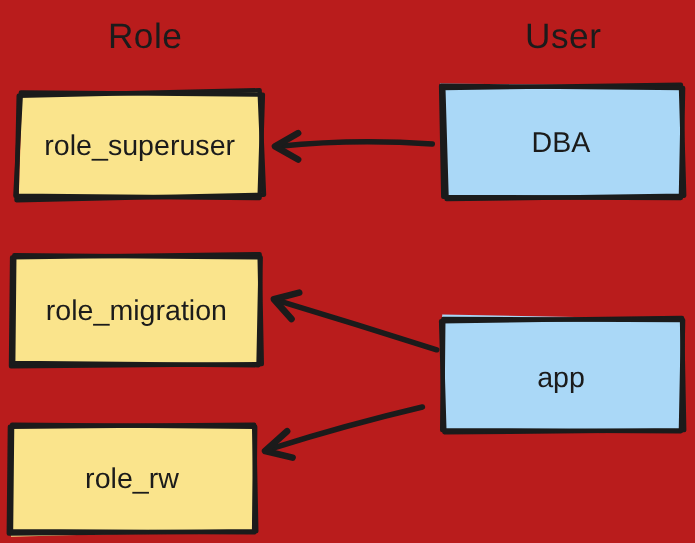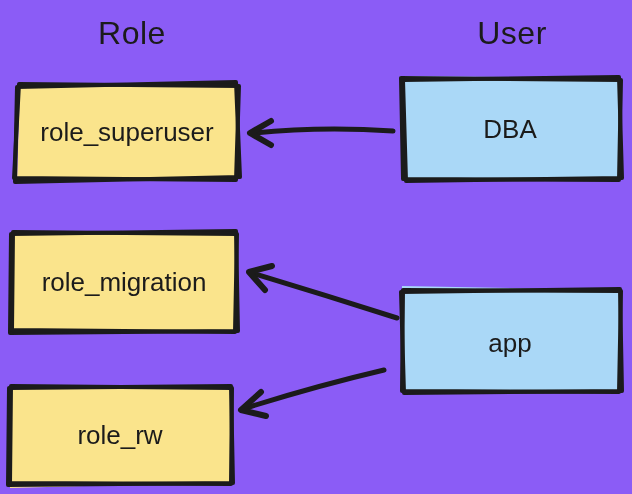--- a/index.html
+++ b/index.html
@@ -4,21 +4,21 @@
 <style>
   html, body {
     margin: 0;
     padding: 0;
     background: #ffffff;
   }
   .canvas {
     position: relative;
     width: 632px;
     height: 494px;
-    background: #8b5cf6;
+    background: #b91c1c;
     overflow: hidden;
   }
   svg {
     display: block;
   }
   text {
     font-family: "Liberation Sans", sans-serif;
     fill: #1b1b1b;
   }
   .col-header {

